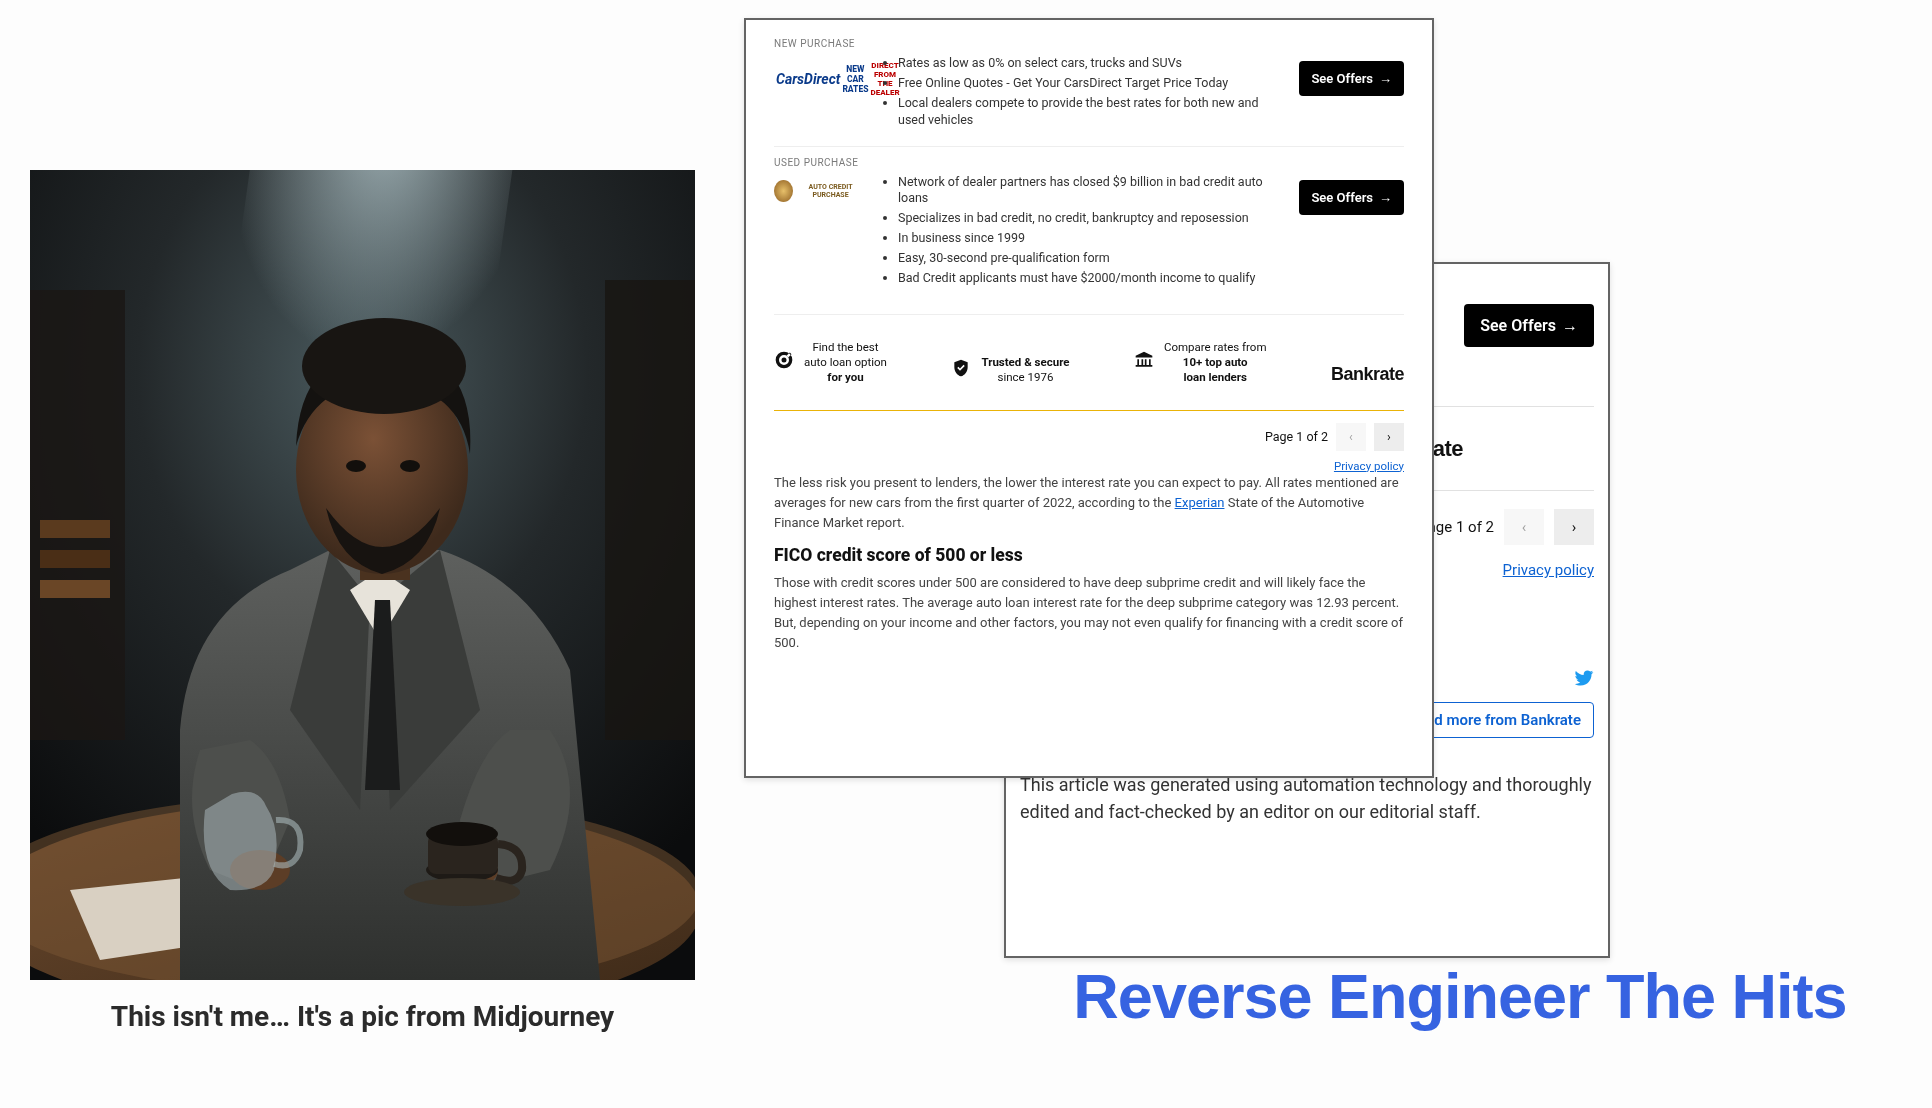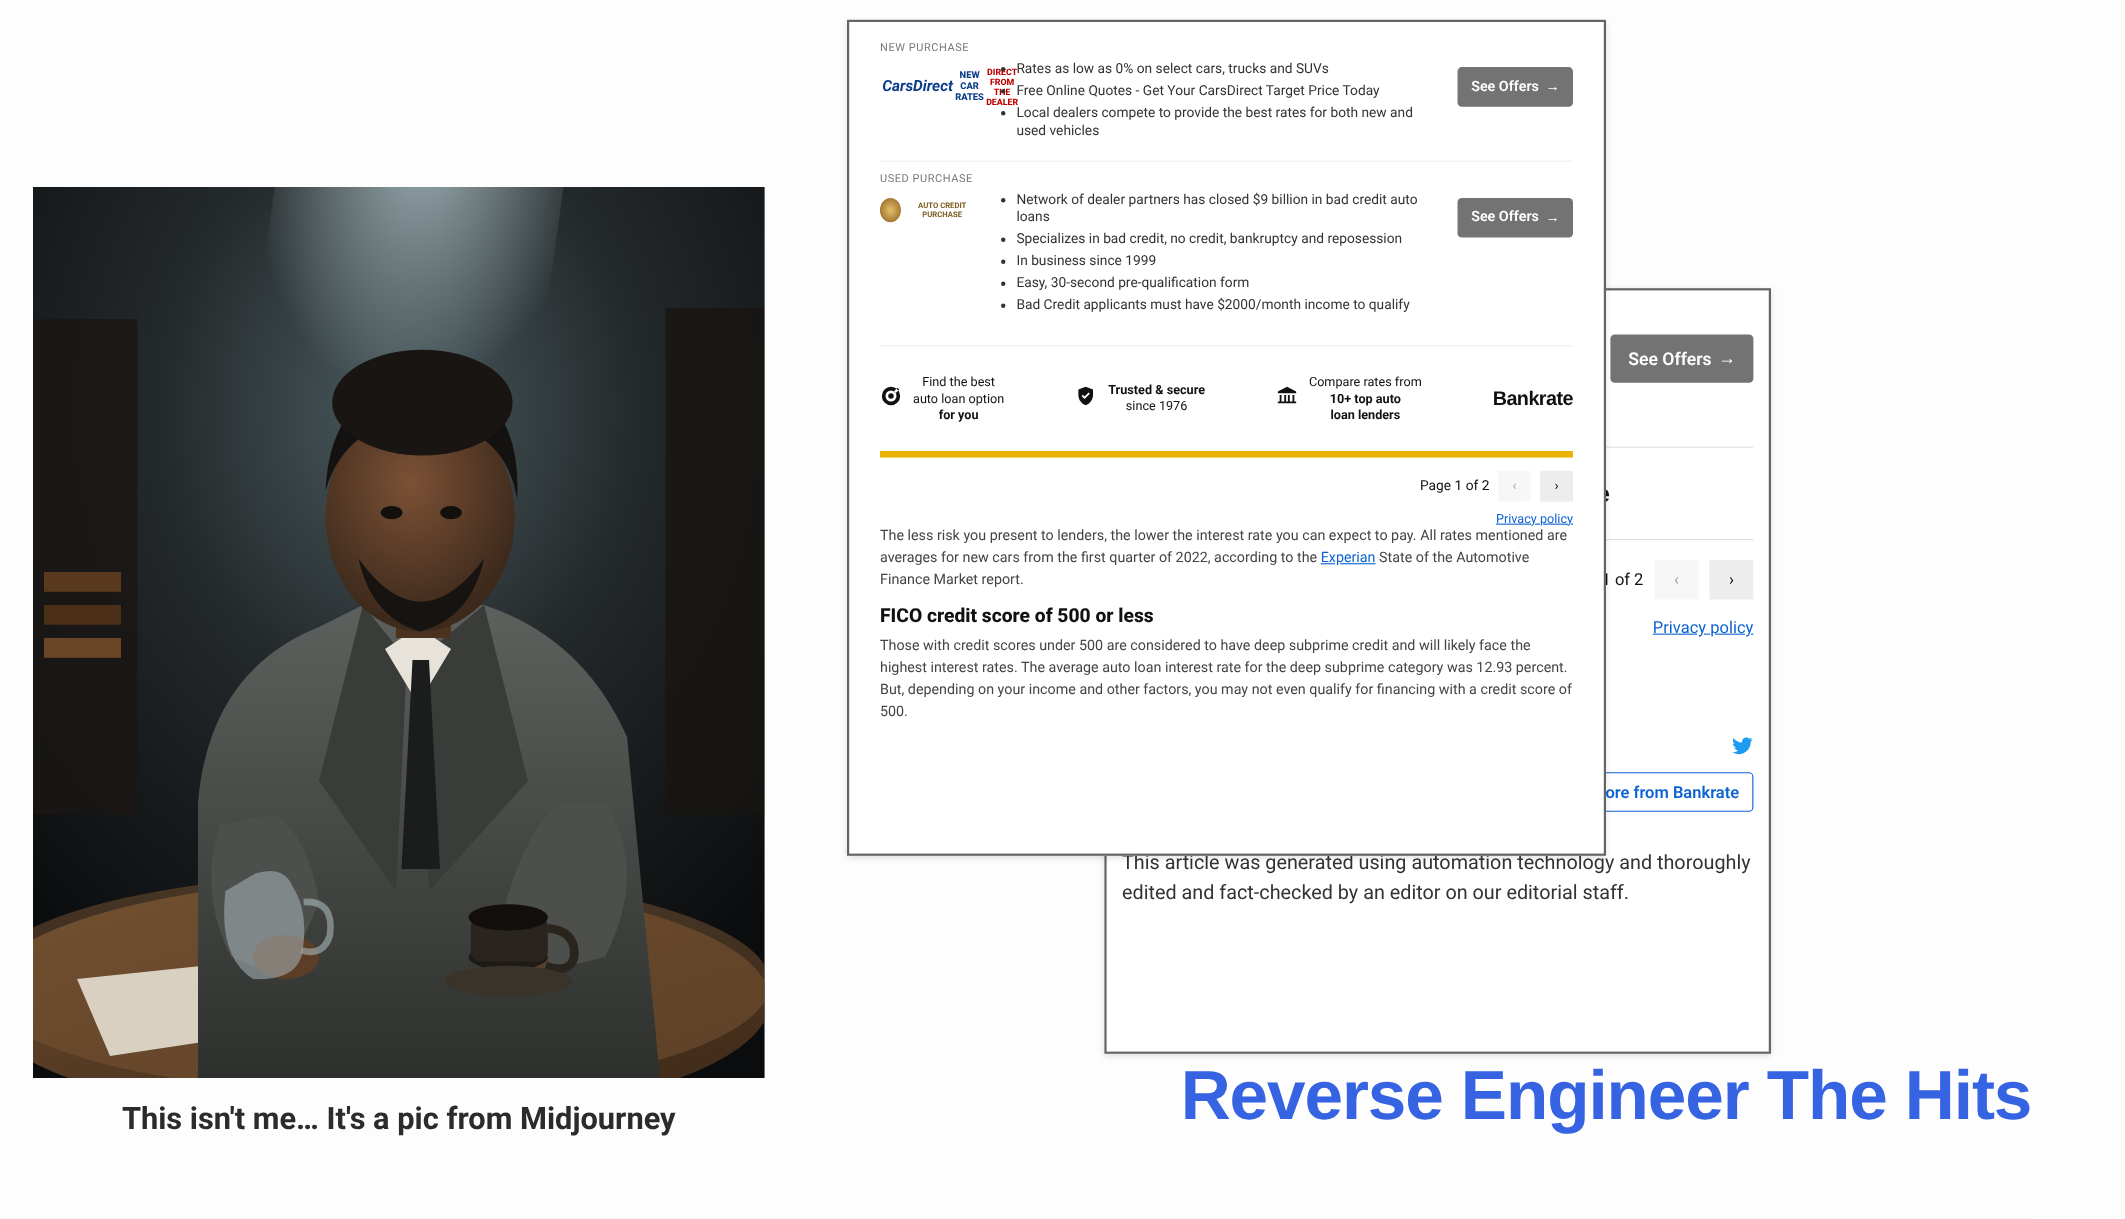--- a/index.html
+++ b/index.html
@@ -17,34 +17,34 @@
   .portrait{position:absolute;left:30px;top:170px;width:665px;height:810px;border:0;background:#000;overflow:hidden;}
   .portrait svg{width:100%;height:100%;display:block;}
   .portrait-caption{position:absolute;left:30px;top:1000px;width:665px;text-align:center;font-weight:700;font-size:28px;color:#2b2b2b;}
 
   
   .right-title{position:absolute;left:995px;top:960px;width:930px;text-align:center;font-weight:800;color:var(--blue);font-size:63px;font-family:"Arial Black",Arial,sans-serif;letter-spacing:-1px;}
 
   
   .shot{position:absolute;background:#fff;border:2px solid #646464;box-shadow:0 2px 6px rgba(0,0,0,.12);}
   .shot-back{left:1004px;top:262px;width:574px;height:664px;padding:14px;}
-  .shot-front{left:770px;top:18px;width:630px;height:720px;padding:18px 28px;}
+  .shot-front{left:744px;top:18px;width:630px;height:720px;padding:18px 28px;}
 
   
   .sb-bullets{font-size:15px;color:#333;list-style:disc;margin:0 0 0 90px;padding:0;}
   .sb-bullets li{margin-bottom:4px;}
   .sb-feat{display:flex;align-items:center;gap:18px;border-top:1px solid #e1e1e1;border-bottom:1px solid #e1e1e1;margin-top:18px;padding:14px 0;}
   .sb-feat .icon{width:26px;height:26px;}
   .sb-feat .feat-txt{font-size:14px;text-align:center;line-height:1.35;}
   .sb-bankrate{font-family:"Arial Black",Arial,sans-serif;font-weight:800;letter-spacing:-0.5px;font-size:22px;margin-left:26px;}
   .sb-pager{display:flex;justify-content:flex-end;align-items:center;gap:10px;margin-top:18px;font-size:15px;}
   .pager-btn{width:40px;height:36px;background:#ededed;display:flex;align-items:center;justify-content:center;}
   .pager-btn.disabled{opacity:.4;}
   .sb-privacy{text-align:right;margin-top:16px;font-size:15px;}
-  .see-offers{background:#737373;color:#fff;font-weight:600;font-size:16px;padding:12px 16px;border-radius:4px;white-space:nowrap;display:flex;align-items:center;gap:6px;}
+  .see-offers{background:#000000;color:#fff;font-weight:600;font-size:16px;padding:12px 16px;border-radius:4px;white-space:nowrap;display:flex;align-items:center;gap:6px;}
   .sb-top{display:flex;align-items:flex-start;}
   .sb-top .see-offers{margin-left:auto;margin-top:26px;}
 
   
   .author-row{display:flex;align-items:center;margin-top:80px;gap:18px;}
   .author-avatar{width:88px;height:88px;border-radius:50%;background:#0d62d2;color:#fff;display:flex;align-items:center;justify-content:center;font-size:58px;font-weight:600;font-family:Arial,sans-serif;}
   .author-meta{display:flex;flex-direction:column;gap:2px;}
   .author-written{font-size:15px;color:#555;}
   .author-name{font-size:18px;font-weight:700;}
   .author-right{margin-left:auto;display:flex;flex-direction:column;align-items:flex-end;gap:10px;}
@@ -54,21 +54,21 @@
 
   
   .sf-label{font-size:10px;letter-spacing:.5px;color:#7a7a7a;text-transform:uppercase;margin-bottom:6px;}
   .sf-row{display:flex;align-items:flex-start;gap:14px;border-bottom:1px solid #eee;padding-bottom:14px;margin-bottom:10px;}
   .sf-logo{width:92px;display:flex;flex-direction:row;align-items:center;justify-content:space-between;font-size:10px;text-align:center;gap:2px;padding-top:6px;}
   .sf-logo .logo-main{font-weight:700;font-size:14px;color:#0a3a8a;font-style:italic;}
   .sf-logo .logo-tag{font-weight:800;font-size:8px;color:#b00;}
   .sf-bullets{flex:1;font-size:12.5px;color:#333;list-style:disc;margin:0 0 0 18px;padding:0;}
   .sf-bullets li{margin-bottom:3px;line-height:1.35;}
   .sf-row .see-offers{font-size:13px;padding:10px 12px;margin-top:6px;}
-  .sf-feat{display:flex;align-items:center;justify-content:space-between;border-top:1px solid #eee;border-bottom:6px solid #eab308;padding:25px 0;margin-top:4px;}
+  .sf-feat{display:flex;align-items:flex-end;justify-content:space-between;border-top:1px solid #eee;border-bottom:1px solid #eab308;padding:25px 0;margin-top:4px;}
   .sf-feat .col{display:flex;align-items:center;gap:10px;}
   .sf-feat .col .txt{font-size:11.5px;text-align:center;line-height:1.3;}
   .sf-bankrate{font-family:"Arial Black",Arial,sans-serif;font-weight:800;letter-spacing:-0.5px;font-size:18px;}
   .sf-pager{display:flex;justify-content:flex-end;align-items:center;gap:8px;margin-top:12px;font-size:12.5px;}
   .sf-pager .pager-btn{width:30px;height:28px;}
   .sf-privacy{text-align:right;margin-top:8px;font-size:11.5px;}
   .sf-h2{font-size:24px;font-weight:800;margin:22px 0 12px;}
   .sf-p{font-size:13px;color:#444;line-height:1.55;margin-bottom:12px;}
   .sf-h3{font-size:17.5px;font-weight:800;margin:10px 0 8px;}
   a.link{color:var(--link);text-decoration:underline;}

